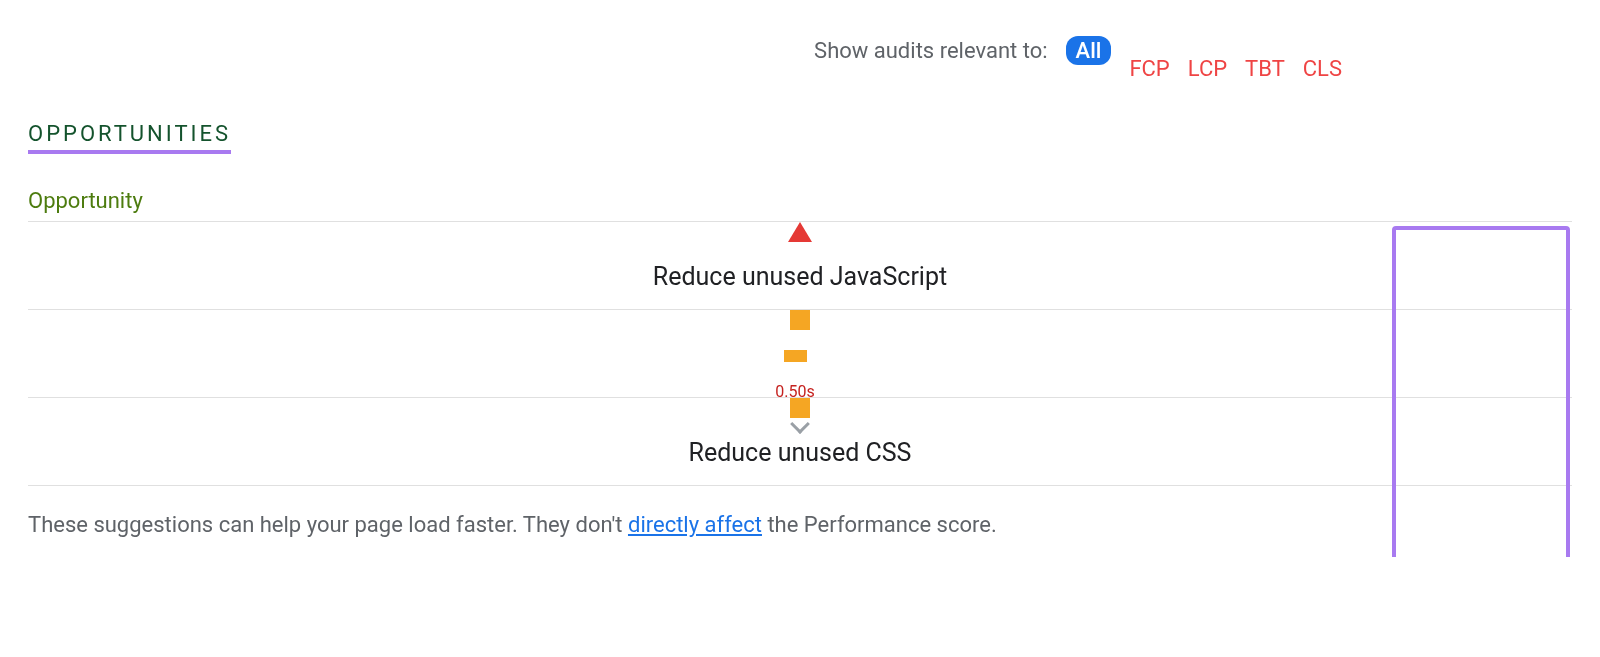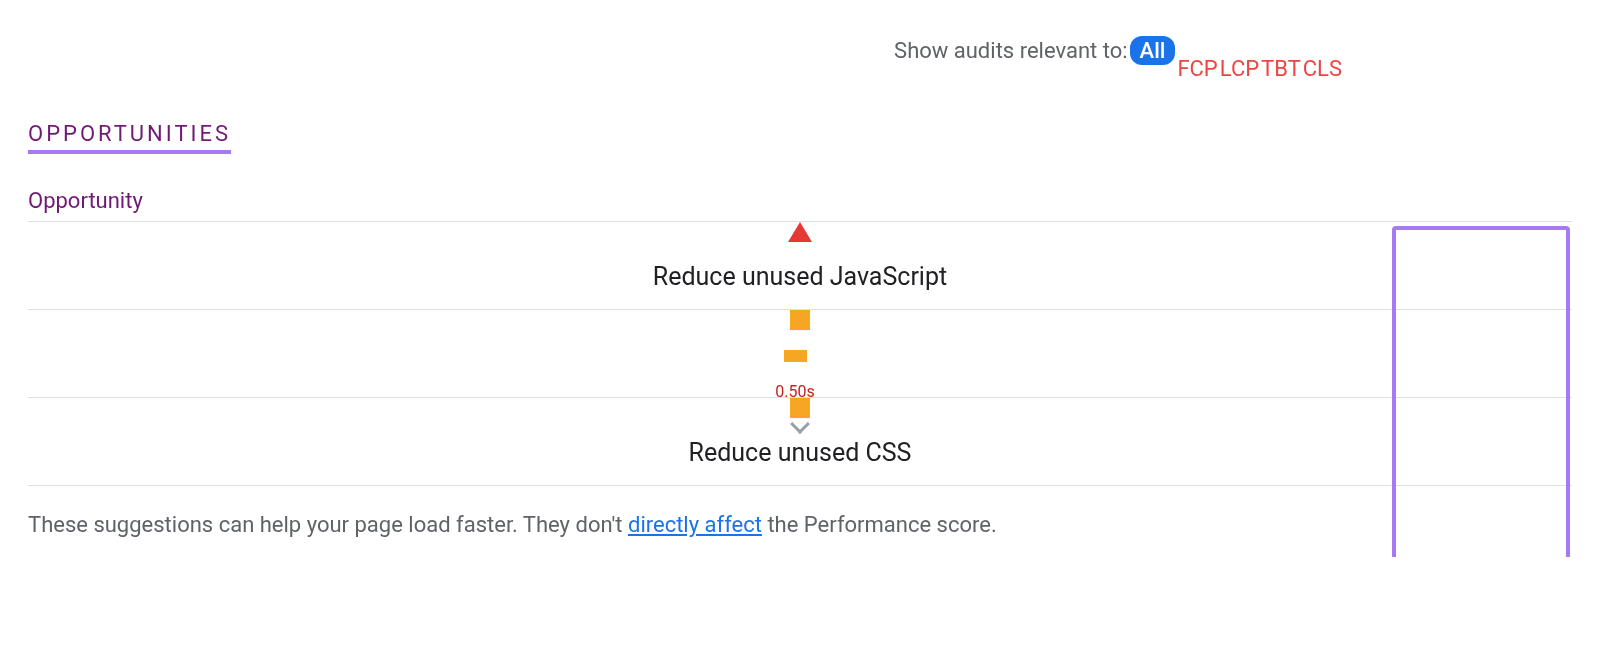--- a/index.html
+++ b/index.html
@@ -8,51 +8,51 @@
     padding: 20px 28px;
     font-family: -apple-system, BlinkMacSystemFont, "Segoe UI", Roboto, Arial, sans-serif;
     background: #fff;
     color: #5f6368;
     width: 1600px;
   }
   .filter-bar {
     display: flex;
     justify-content: flex-end;
     align-items: center;
-    gap: 2px;
+    gap: 18px;
     font-size: 22px;
     margin-bottom: 40px;
     padding-right: 230px;
   }
   .filter-pill {
     background: #1a73e8;
     color: #fff;
     padding: 2px 10px;
     border-radius: 12px;
     font-weight: 500;
   }
   .filter-link {
     color: #ef4444;
     cursor: pointer;
     margin-top: 36px;
   }
   .section-title {
     font-size: 22px;
     letter-spacing: 3px;
-    color: #701a75;
+    color: #14532d;
     display: inline-block;
     border-bottom: 4px solid #a87af0;
     padding-bottom: 4px;
     margin-bottom: 34px;
   }
   .cols {
     display: flex;
     justify-content: space-between;
     font-size: 22px;
-    color: #701a75;
+    color: #4d7c0f;
     margin-bottom: 8px;
   }
   .cols .right {
     border-bottom: 4px solid #a87af0;
     padding-bottom: 2px;
   }
   .audit-list { border-top: 1px solid #e0e0e0; }
   .audit-row {
     display: flex;
     align-items: center;

